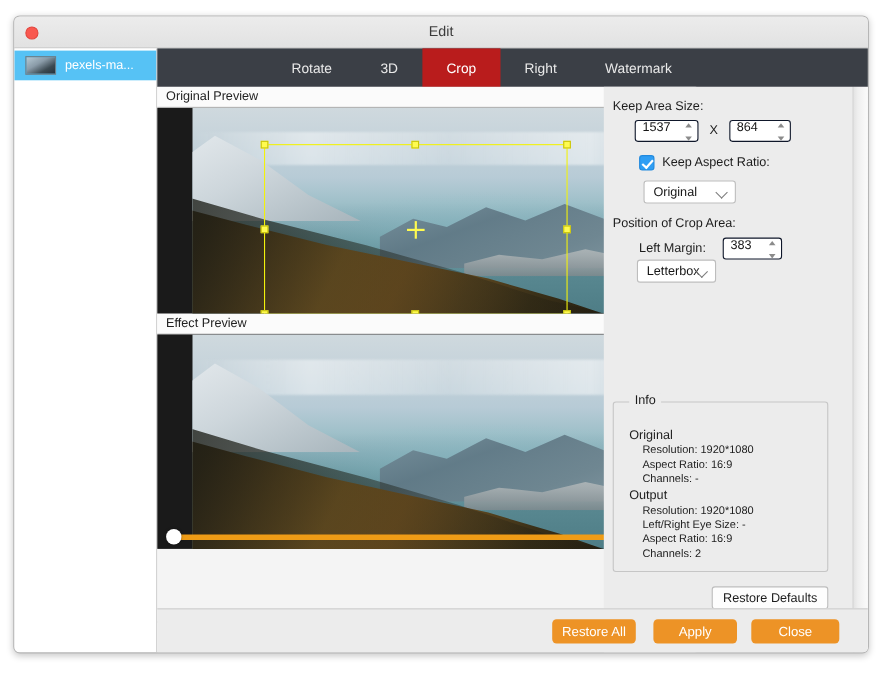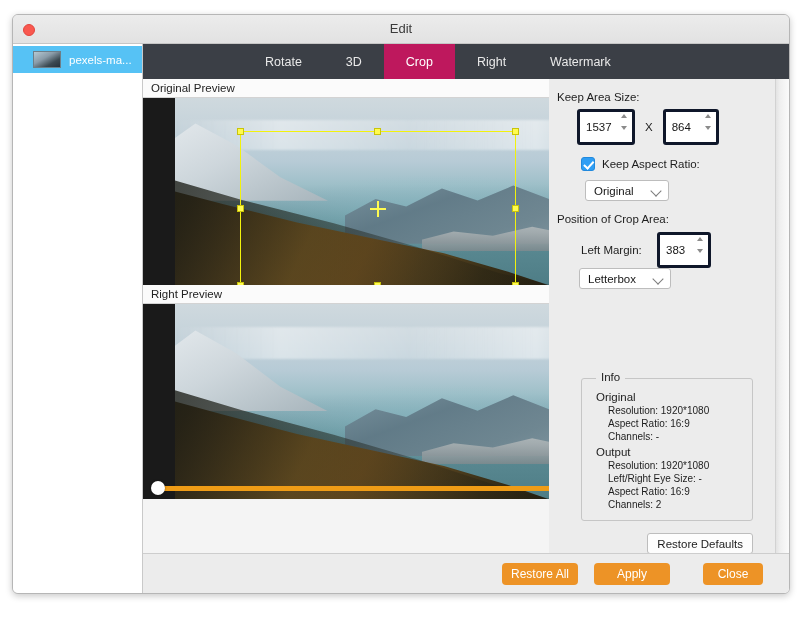--- a/index.html
+++ b/index.html
@@ -66,21 +66,21 @@
     border-right: 1px solid #c9c9c9;
     box-sizing: border-box;
   }
   .thumb-item {
     position: relative;
     height: 27px;
     margin-top: 2px;
     background: #56c2f5;
     display: flex;
     align-items: center;
-    padding-left: 20px;
+    padding-left: 10px;
     box-sizing: border-box;
   }
   .thumb-pic {
     width: 28px; height: 17px;
     background: linear-gradient(150deg,#b6c9d4 0%,#8a9ba8 40%,#3c4a52 72%,#26313a 100%);
     border: 1px solid #6d7e88;
     box-sizing: border-box;
     flex: none;
   }
   .thumb-label {
@@ -115,21 +115,21 @@
     display: flex;
     align-items: center;
     justify-content: center;
     padding: 0 22px;
     font-size: 12.5px;
     color: #e9e9e9;
     cursor: default;
     white-space: nowrap;
   }
   .tab.active {
-    background: #be185d;
+    background: #b91c1c;
     color: #ffffff;
   }
 
   
   .main {
     position: absolute;
     left: 0; top: 35px;
     right: 0; bottom: 0;
   }
 
@@ -353,24 +353,24 @@
     font-size: 11.5px;
     color: #1d1d1d;
     margin-bottom: 6px;
   }
   .row { display: flex; align-items: center; }
   .indent { padding-left: 20px; }
 
   .spin {
     position: relative;
     display: inline-flex;
-    align-items: center;
-    height: 36px;
+    align-items: flex-start;
+    height: 20px;
     background: #ffffff;
-    border: 3px solid #0f172a;
+    border: 1px solid #0f172a;
     border-radius: 3px;
     box-sizing: border-box;
     padding: 0 16px 0 6px;
     font-size: 11.5px;
     color: #161616;
   }
   .spin.w1 { width: 58px; }
   .spin.w2 { width: 56px; }
   .spin.w3 { width: 54px; }
   .stepper {
@@ -434,35 +434,34 @@
   .select .chev {
     position: absolute;
     right: 8px; top: 50%;
     width: 7px; height: 7px;
     margin-top: -4px;
     border-left: 1.6px solid #7c7c7c;
     border-bottom: 1.6px solid #7c7c7c;
     transform: rotate(-45deg);
   }
   .sel-orig { width: 84px; margin-left: 28px; }
-  .sel-zoom { width: 92px; margin-left: 22px; }
+  .sel-zoom { width: 72px; margin-left: 22px; }
 
   .mrow { display: flex; align-items: center; margin: 7px 0 0 24px; }
   .mrow .mlabel { font-size: 11.5px; color: #1d1d1d; width: 76px; }
 
   
   .info-box {
     position: absolute;
     left: 8px; right: 22px;
-    top: 299px;
+    top: 286px;
     border: 1px solid #c6c6c6;
     border-radius: 3px;
-    padding: 12px 8px 8px 8px;
-    box-sizing: border-box;
-    margin-left: 24px;
+    padding: 24px 8px 8px 8px;
+    box-sizing: border-box;
   }
   .info-legend {
     position: absolute;
     left: 14px; top: -8px;
     background: #ececec;
     padding: 0 5px;
     font-size: 11.5px;
     color: #1d1d1d;
   }
   .info-h { font-size: 11.5px; color: #1d1d1d; margin: 0 0 2px 6px; }
@@ -500,21 +499,21 @@
     background: #ed9326;
     color: #ffffff;
     font-size: 12px;
     display: inline-flex;
     align-items: center;
     justify-content: center;
     box-sizing: border-box;
   }
   .fbtn.restore-all { right: 211px; width: 76px; }
   .fbtn.apply       { right: 119px; width: 76px; }
-  .fbtn.close       { right: 26px;  width: 60px; }
+  .fbtn.close       { right: 26px;  width: 80px; }
 </style>
 </head>
 <body>
 
 <div id="root">
   <div class="window">
 
     <div class="titlebar">
       <div class="close-dot"></div>
       <div class="title-text">Edit</div>
@@ -558,21 +557,21 @@
               <span class="handle h-tr"></span>
               <span class="handle h-ml"></span>
               <span class="handle h-mr"></span>
               <span class="handle h-bl"></span>
               <span class="handle h-bc"></span>
               <span class="handle h-br"></span>
               <span class="crosshair"></span>
             </div>
           </div>
 
-          <div class="pv-header">Right Preview</div>
+          <div class="pv-header">Effect Preview</div>
 
           <div class="stage stage-out">
             <div class="video">
               <div class="cloudband"></div>
               <div class="ridge-right"></div>
               <div class="town"></div>
               <div class="snow-left"></div>
               <div class="hill"></div>
               <div class="hill-dark"></div>
             </div>

